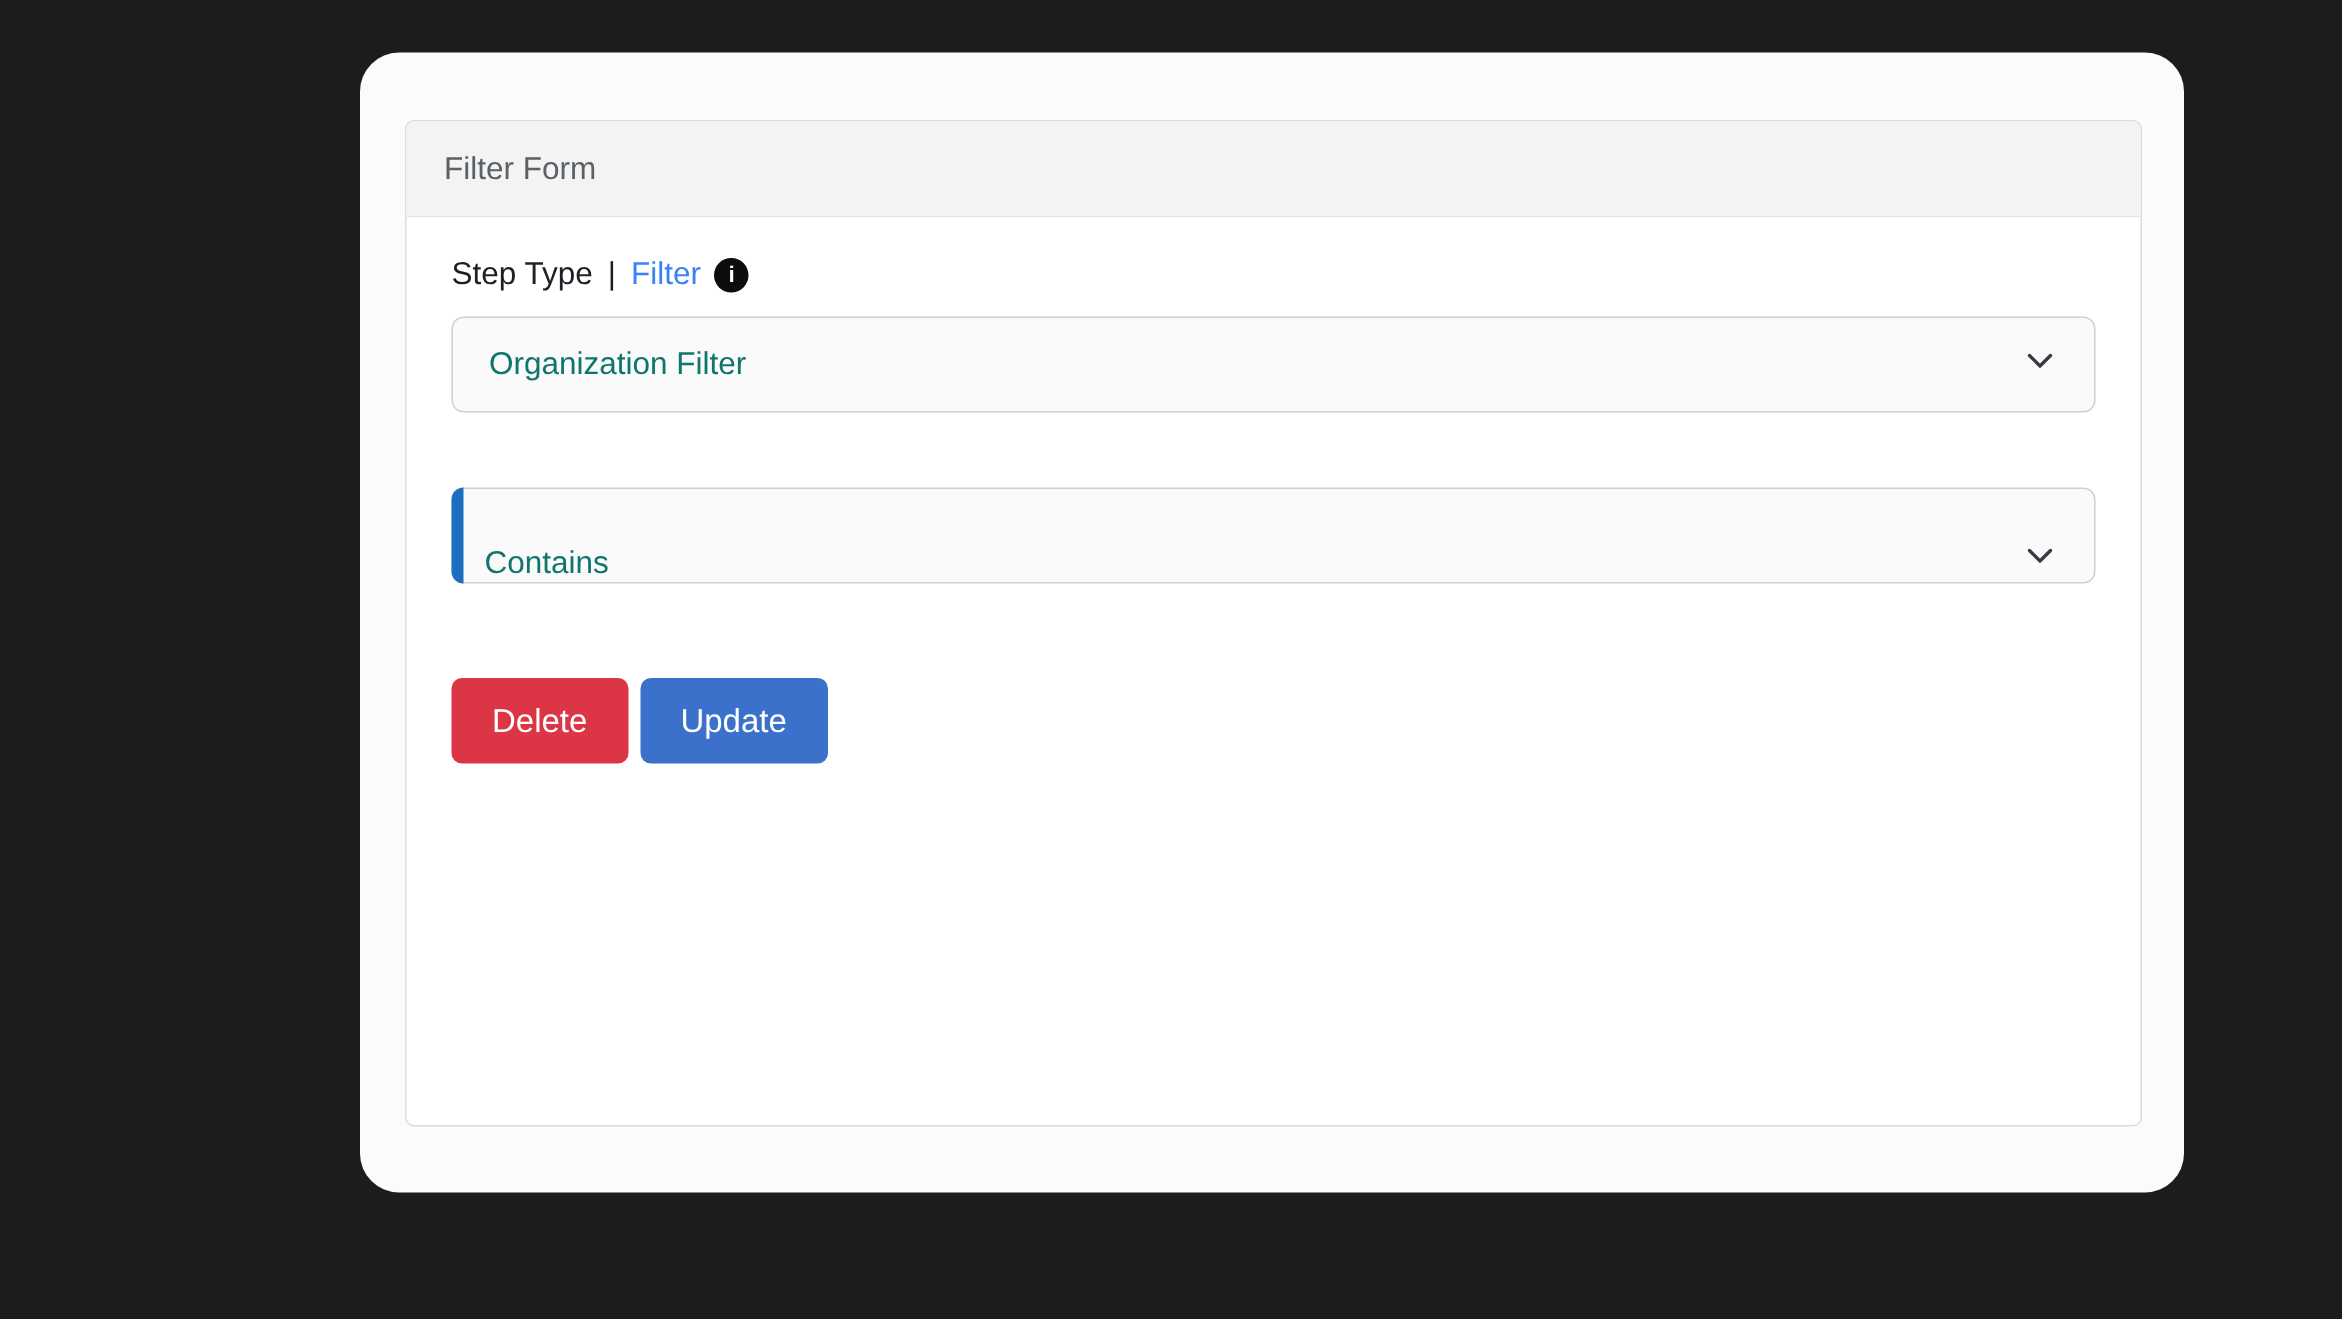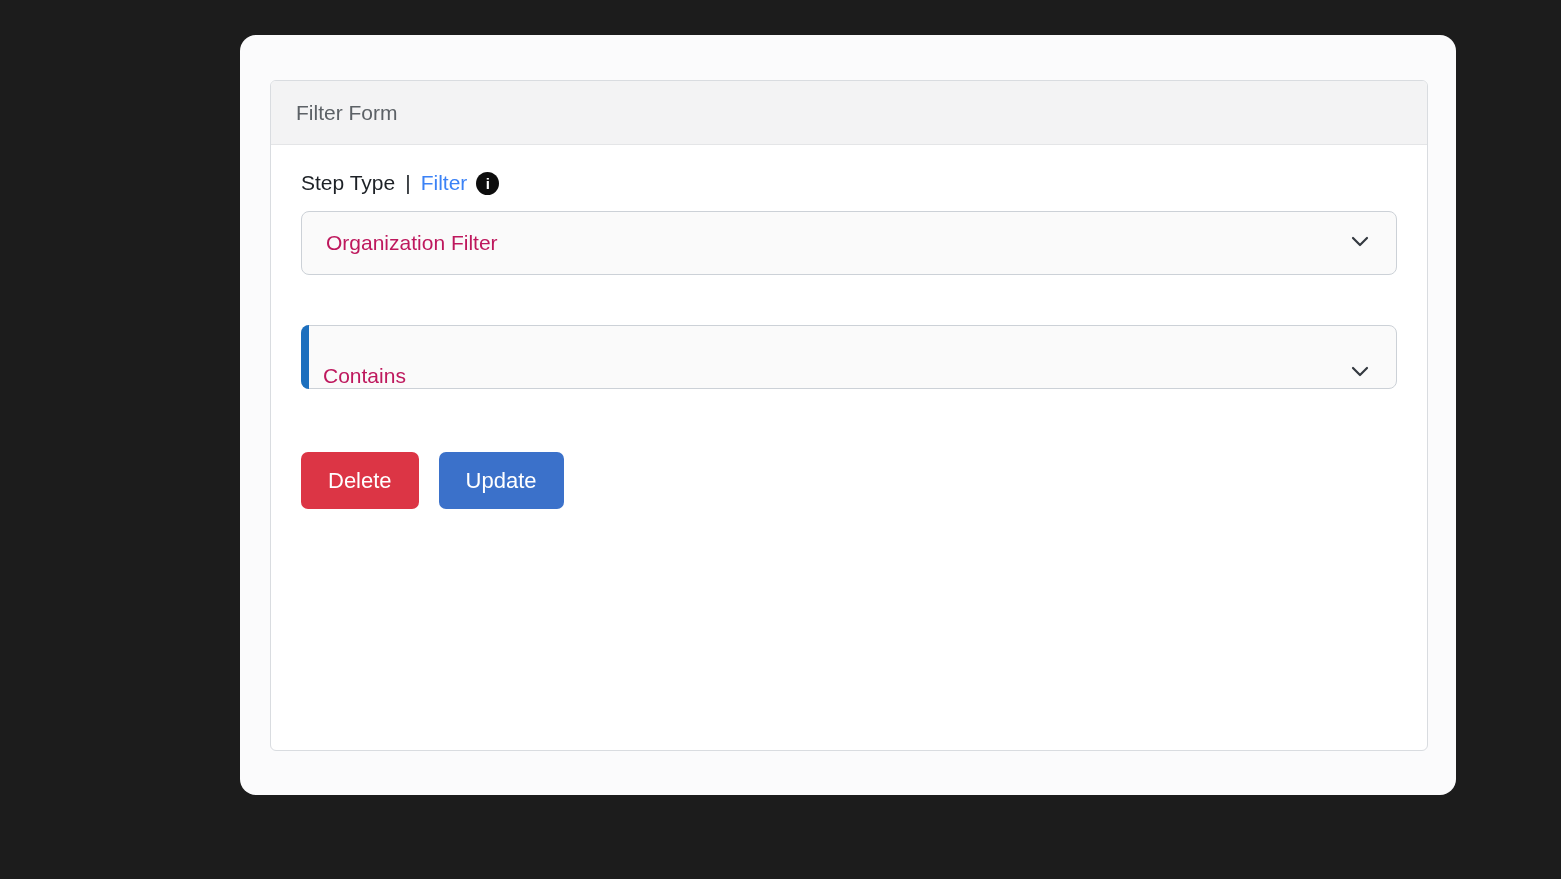--- a/index.html
+++ b/index.html
@@ -8,21 +8,21 @@
     background: #1c1c1c;
     font-family: "Liberation Sans", "DejaVu Sans", sans-serif;
     position: relative;
     overflow: hidden;
   }
   .outer-card {
     position: absolute;
     left: 240px; top: 35px;
     width: 1216px; height: 760px;
     background: #fbfbfc;
-    border-radius: 16px;
+    border-radius: 26px;
   }
   .inner-card {
     position: absolute;
     left: 30px; top: 45px; right: 28px; bottom: 44px;
     background: #ffffff;
     border: 1px solid #d9dce0;
     border-radius: 6px;
     display: flex;
     flex-direction: column;
   }
@@ -67,21 +67,21 @@
     position: relative;
     height: 64px;
     background: #fafafa;
     border: 1px solid #ccd1d7;
     border-radius: 8px;
     display: flex;
     align-items: center;
     justify-content: space-between;
     padding: 0 24px;
     font-size: 21px;
-    color: #be185d;
+    color: #0f766e;
     cursor: pointer;
   }
   .select-box.accented { padding-left: 21px; align-items: flex-end; }
   .accent-bar {
     position: absolute;
     left: -1px; top: -1px; bottom: -1px;
     width: 8px;
     background: #1c6fbe;
     border-radius: 8px 0 0 8px;
   }
@@ -118,21 +118,20 @@
     font-size: 21px;
     color: #24292f;
     gap: 13px;
   }
   .chip-remove { display: inline-flex; cursor: pointer; }
   .clear-x { margin-left: auto; display: inline-flex; cursor: pointer; }
 
   .button-row {
     display: flex;
     align-items: center;
-    gap: 12px;
   }
   .btn {
     height: 57px;
     border: none;
     border-radius: 7px;
     font-size: 22px;
     color: #ffffff;
     padding: 0 27px;
     font-family: "Liberation Sans", "DejaVu Sans", sans-serif;
     cursor: pointer;

